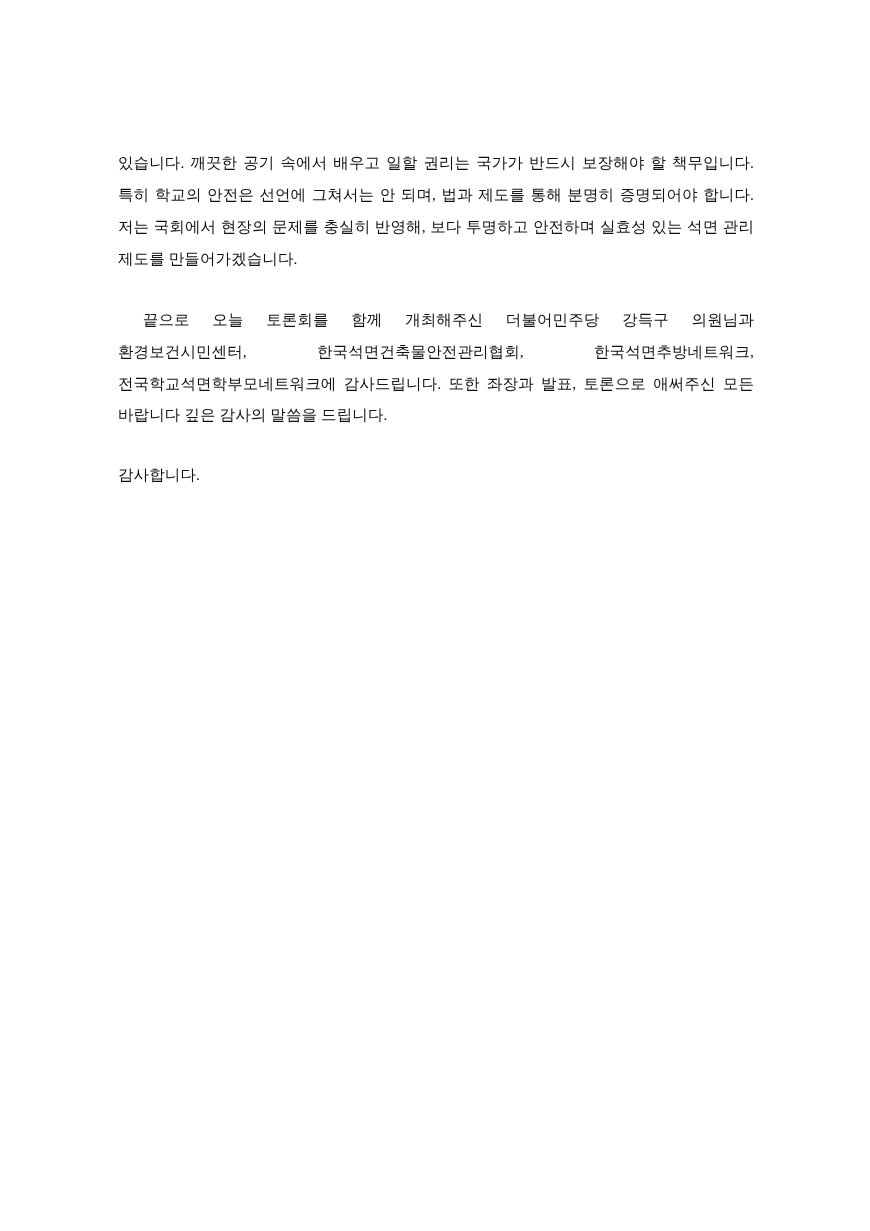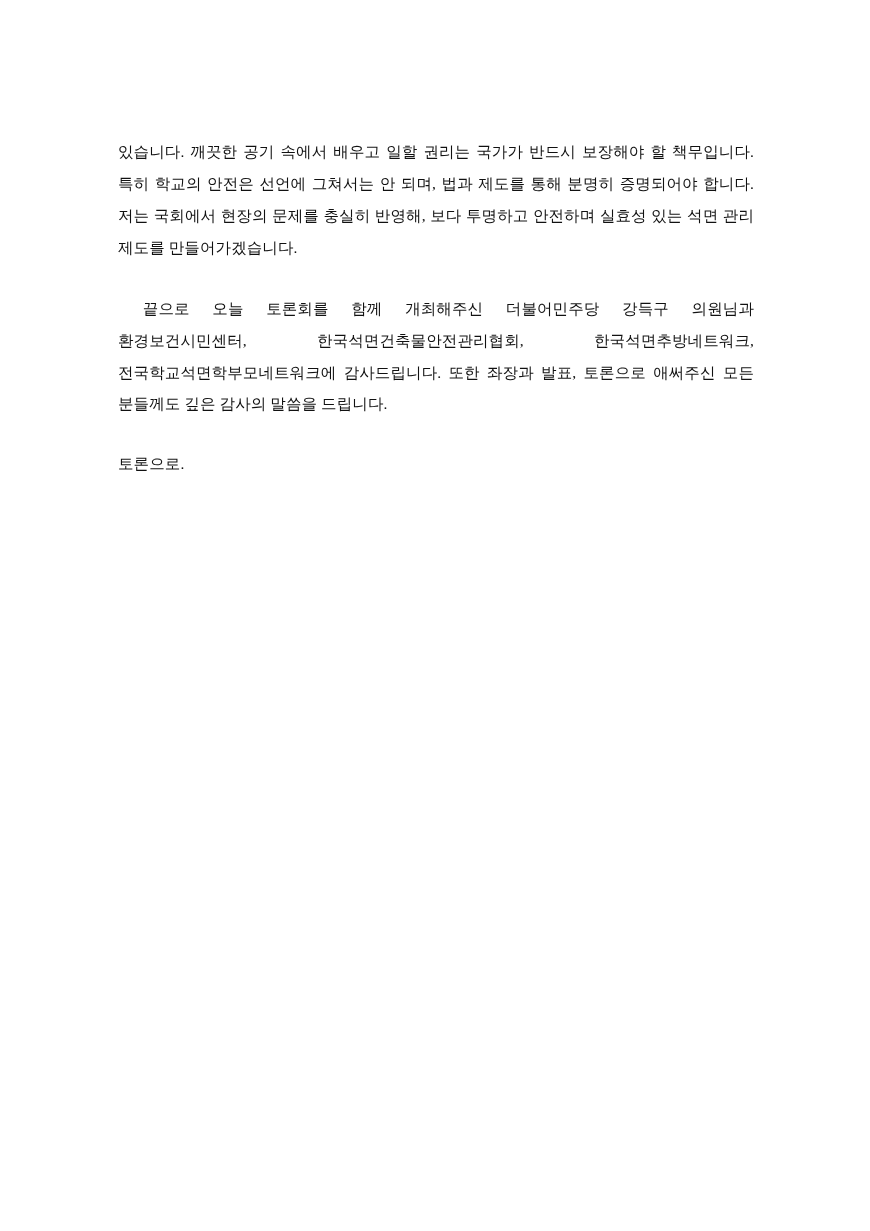--- a/index.html
+++ b/index.html
@@ -8,21 +8,21 @@
     background: #ffffff;
   }
   body {
     font-family: "Liberation Serif", "DejaVu Serif", serif;
     color: #000000;
   }
   .page {
     position: relative;
     width: 870px;
     height: 881px;
-    margin: 1px auto;
+    margin: 12px auto;
     background: #ffffff;
     overflow: hidden;
     box-sizing: border-box;
   }
   .content {
     position: absolute;
     left: 118px;
     top: 135px;
     width: 636px;
   }
@@ -60,21 +60,21 @@
   }
 </style>
 </head>
 <body>
 
 <div class="page">
   <div class="content">
 
     <p class="para">있습니다. 깨끗한 공기 속에서 배우고 일할 권리는 국가가 반드시 보장해야 할 책무입니다. 특히 학교의 안전은 선언에 그쳐서는 안 되며, 법과 제도를 통해 분명히 증명되어야 합니다. 저는 국회에서 현장의 문제를 충실히 반영해, 보다 투명하고 안전하며 실효성 있는 석면 관리 제도를 만들어가겠습니다.</p>
 
-    <p class="para indent gap-large">끝으로 오늘 토론회를 함께 개최해주신 더불어민주당 강득구 의원님과 환경보건시민센터, 한국석면건축물안전관리협회, 한국석면추방네트워크, 전국학교석면학부모네트워크에 감사드립니다. 또한 좌장과 발표, 토론으로 애써주신 모든 분들께도 깊은 감사의 말씀을 드립니다.</p>
+    <p class="para indent gap-large">끝으로 오늘 토론회를 함께 개최해주신 더불어민주당 강득구 의원님과 환경보건시민센터, 한국석면건축물안전관리협회, 한국석면추방네트워크, 전국학교석면학부모네트워크에 감사드립니다. 또한 좌장과 발표, 토론으로 애써주신 모든 바랍니다 깊은 감사의 말씀을 드립니다.</p>
 
 
-    <p class="para gap-medium">토론으로.</p>
+    <p class="para gap-medium">감사합니다.</p>
 
   </div>
 
   <div class="footer">- 2 -</div>
 </div>
 
 </body></html>

